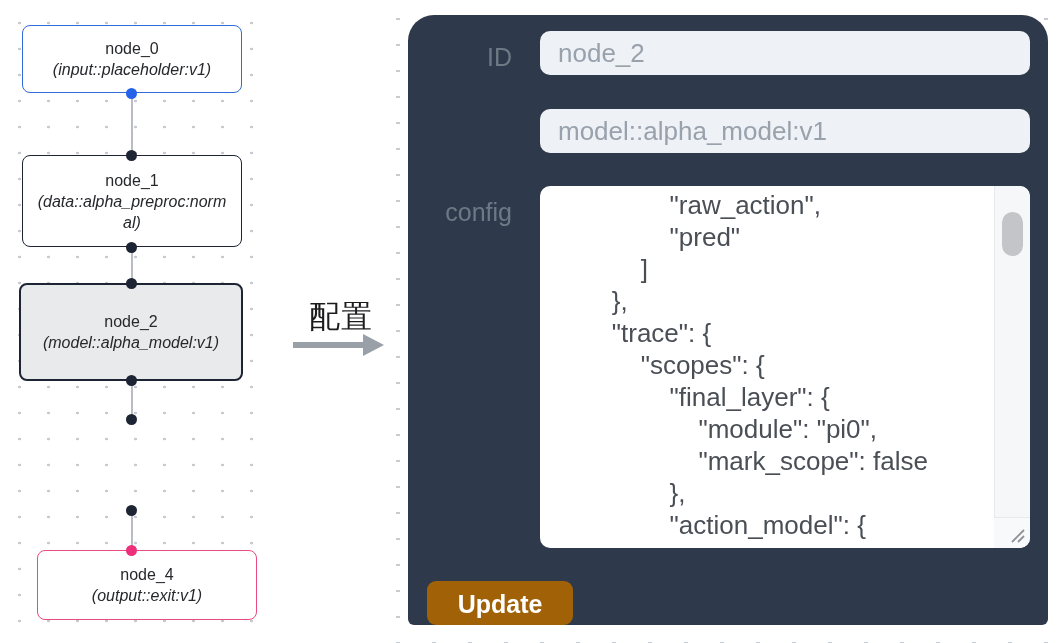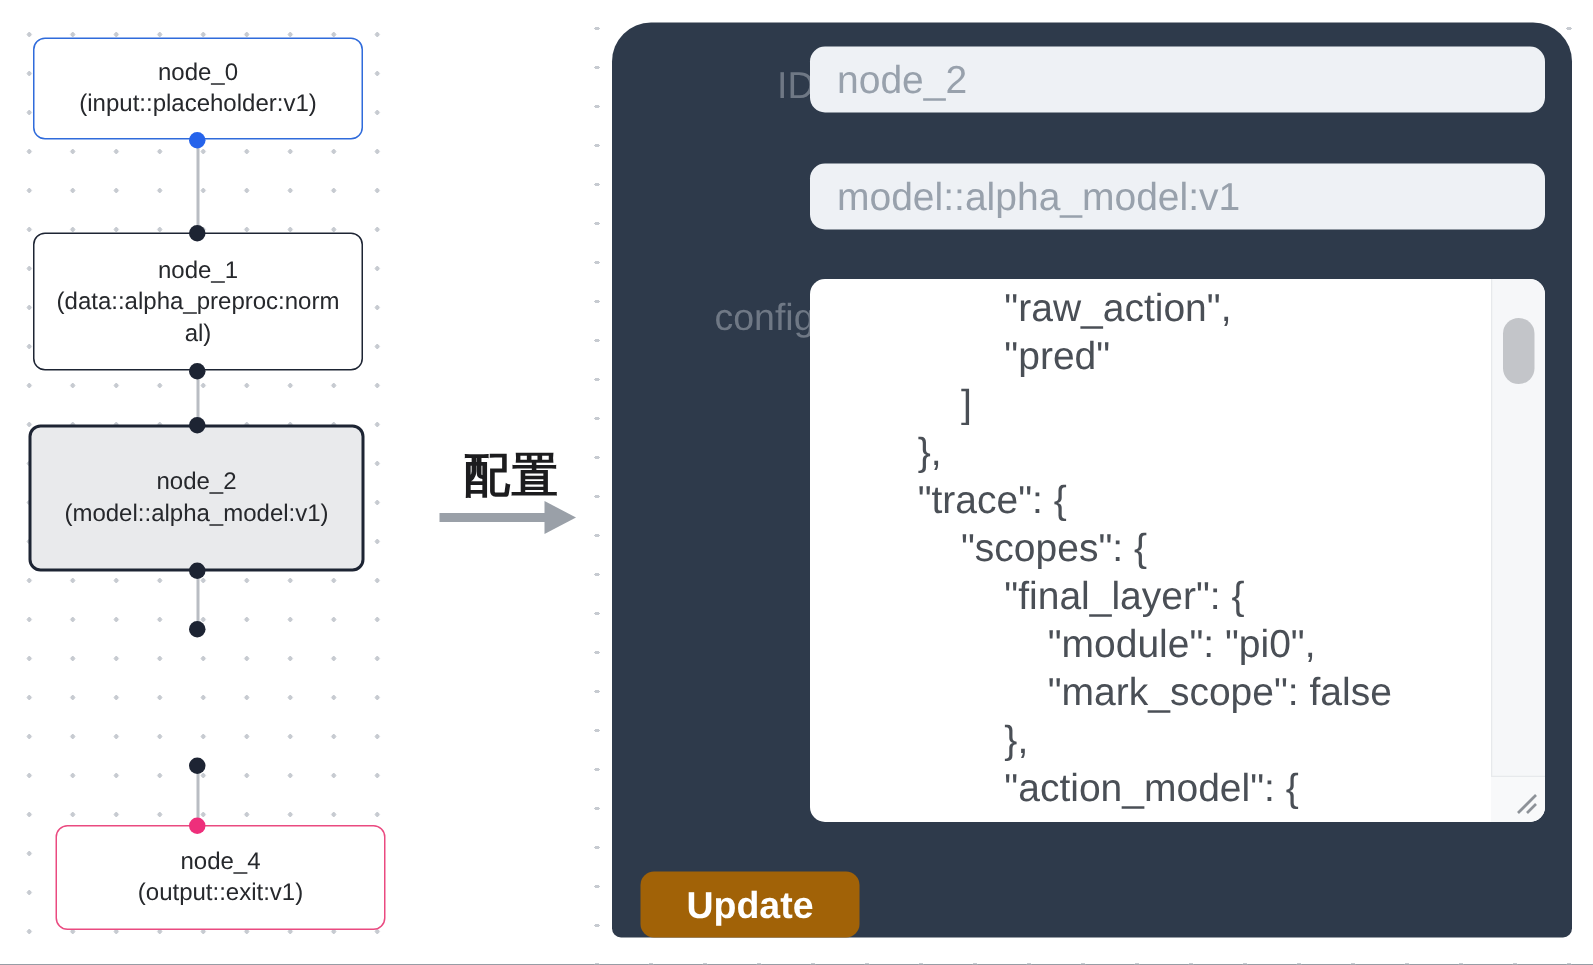--- a/index.html
+++ b/index.html
@@ -14,50 +14,50 @@
     background-image:radial-gradient(#c7cbd1 1.6px, transparent 1.7px);
     background-size:29px 26px;background-position:5px 10px;
   }
   .node{
     position:absolute;left:22px;width:220px;box-sizing:border-box;
     background:#ffffff;border:1.5px solid #1d2433;border-radius:8px;
     display:flex;flex-direction:column;align-items:center;justify-content:center;
     text-align:center;color:#26282c;font-size:16px;line-height:21px;
     padding:4px 13px;
   }
-  .node .node-subtitle{word-break:break-all;}
+  .node .node-subtitle{word-break:break-all;font-style:italic;}
   .node--input{border-color:#2f6bdb;}
   .node--selected{background:#e9eaec;border-width:2.5px;}
   .node--output{border-color:#ea4a80;margin-left:15px;}
   .edge{position:absolute;left:131px;width:2px;background:#b9bdc3;}
   .handle{
     position:absolute;left:126px;width:11px;height:11px;border-radius:50%;
     background:#1d2433;
   }
   .handle--blue{background:#2563eb;}
   .handle--pink{background:#ee2f7b;}
   
   .annotation-label{
     position:absolute;left:293px;top:296px;width:96px;text-align:center;
-    font-size:31px;color:#1c1c1e;letter-spacing:1px;font-weight:bold;
+    font-size:31px;color:#1c1c1e;letter-spacing:1px;
   }
   .annotation-arrow{position:absolute;left:291px;top:332px;}
   
   .config-canvas{
     position:absolute;left:383px;top:0;width:679px;height:643px;
     background-image:radial-gradient(#c7cbd1 1.7px, transparent 1.8px);
     background-size:36px 26px;background-position:33px 6px;
   }
   .panel{
     position:absolute;left:25px;top:15px;width:640px;height:610px;
     background:#2e3a4b;border-radius:26px 26px 6px 6px;
   }
   .field-label{
     position:absolute;left:0;width:104px;text-align:right;
-    font-size:25px;color:#6f7885;padding-left:31px;
+    font-size:25px;color:#6f7885;
   }
   .field-input{
     position:absolute;left:132px;width:490px;height:44px;box-sizing:border-box;
     background:#eef1f5;border:none;border-radius:10px;
     padding:0 18px;font-size:26px;color:#98a1ac;outline:none;
     font-family:"Liberation Sans", sans-serif;
   }
   .config-box{
     position:absolute;left:132px;top:171px;width:490px;height:362px;
     background:#ffffff;border-radius:10px;overflow:hidden;

